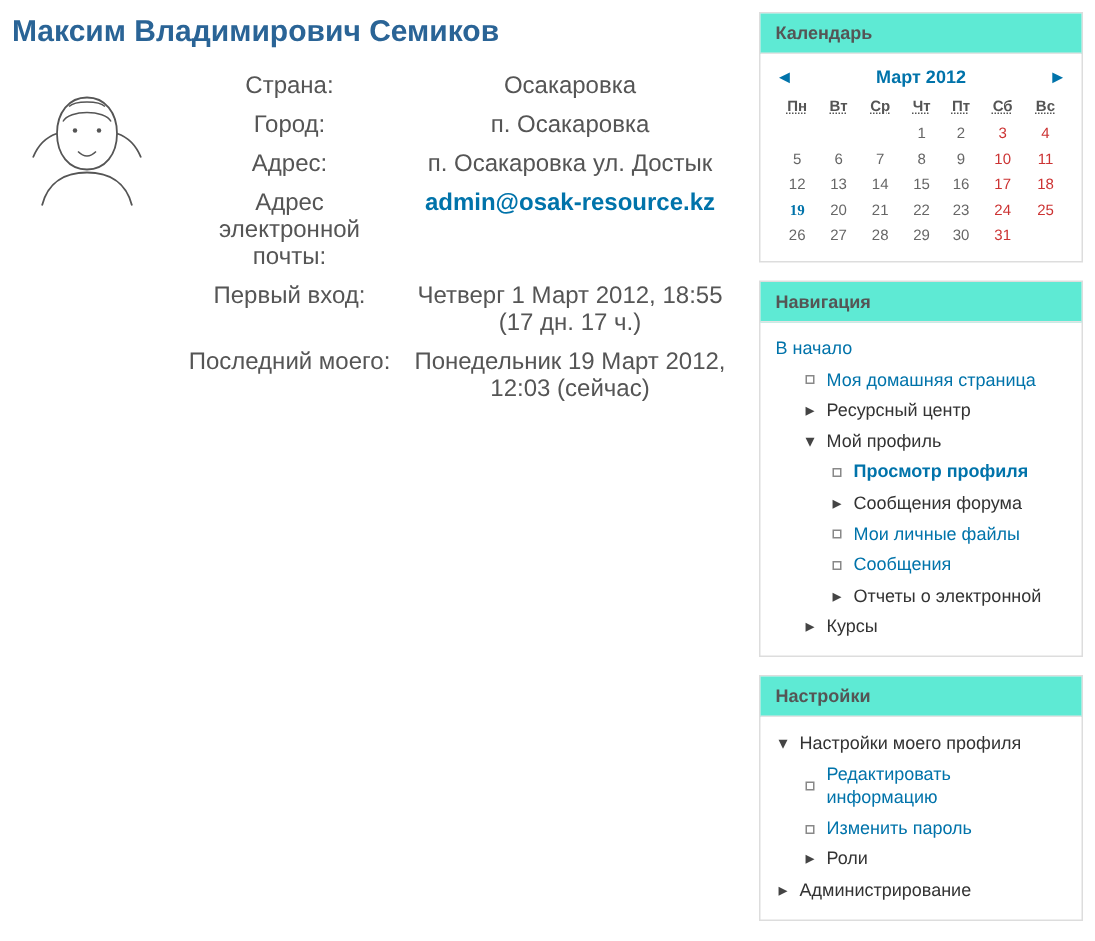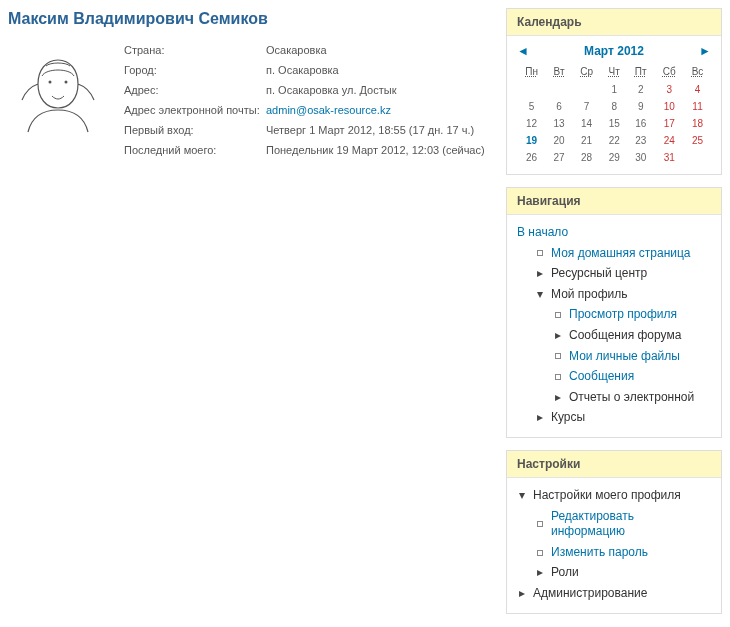--- a/index.html
+++ b/index.html
@@ -11,66 +11,66 @@
     color: #333;
     background: #fff;
     width: 730px;
   }
   .layout { display: flex; gap: 8px; }
   .main { flex: 1; min-width: 0; padding-top: 2px; }
   .side { width: 216px; flex-shrink: 0; }
 
   h2.profile-name {
     margin: 0 0 14px 0;
-    font-size: 16px;
+    font-size: 20px;
     font-weight: bold;
     color: #2a6496;
   }
 
   .profile-body { display: flex; gap: 16px; }
   .avatar { width: 100px; flex-shrink: 0; }
   .avatar svg { width: 100px; height: 100px; }
 
-  table.info { border-collapse: collapse; font-size: 11px; color: #555; }
+  table.info { border-collapse: collapse; font-size: 16px; color: #555; text-align: center; }
   table.info td { padding: 2px 4px 6px 0; vertical-align: top; }
   table.info td.l { width: 142px; color:#555; }
-  a.link { color: #0073aa; text-decoration: none; }
+  a.link { color: #0073aa; text-decoration: none; font-weight: bold; }
 
   
   .block { border: 1px solid #ddd; margin-bottom: 12px; }
   .block-header {
-    background: #fef9c3;
+    background: #5eead4;
     border-bottom: 1px solid #e3e3e3;
     padding: 6px 10px;
     font-size: 12px;
     font-weight: bold;
     color: #555;
   }
   .block-body { padding: 8px 10px; }
 
   
   .cal-head { display:flex; align-items:center; justify-content:space-between; margin-bottom:6px;}
   .cal-head .month { color:#0073aa; font-weight:bold; text-align:center; flex:1;}
   .cal-head .arrow { color:#0073aa; cursor:pointer; font-size:12px; }
   table.cal { width:100%; border-collapse: collapse; font-size:10px; text-align:center; color:#666;}
-  table.cal th { font-weight: normal; text-decoration: underline dotted; padding:2px 0 4px; color:#555;margin-top:48px;}
+  table.cal th { font-weight: bold; text-decoration: underline dotted; padding:2px 0 4px; color:#555;margin-top:48px;}
   table.cal td { padding:3px 0; }
-  table.cal td.today a { color:#0073aa; font-weight:bold;}
+  table.cal td.today a { color:#0073aa; font-weight:bold;font-family:Liberation Serif, serif;}
   table.cal td.wk a { color:#c33; }
   table.cal td a { color:#666; text-decoration:none; display:block;}
 
   
   .tree { font-size:12px; }
   .tree a { color:#0073aa; text-decoration:none; }
   .tree .row { display:flex; align-items:center; gap:6px; padding:2px 0 3px; line-height:1.3;}
   .tree .ic { width:10px; display:inline-flex; justify-content:center; color:#444;}
   .tree .children { margin-left: 18px; }
   .sq { width:6px;height:6px;border:1px solid #888; display:inline-block;}
   .txt { color:#333; }
-  .bold { font-weight:normal; }
+  .bold { font-weight:bold; }
 </style>
 </head>
 <body>
 
 <div class="layout">
 
   <div class="main">
     <h2 class="profile-name">Максим Владимирович Семиков</h2>
 
     <div class="profile-body">

